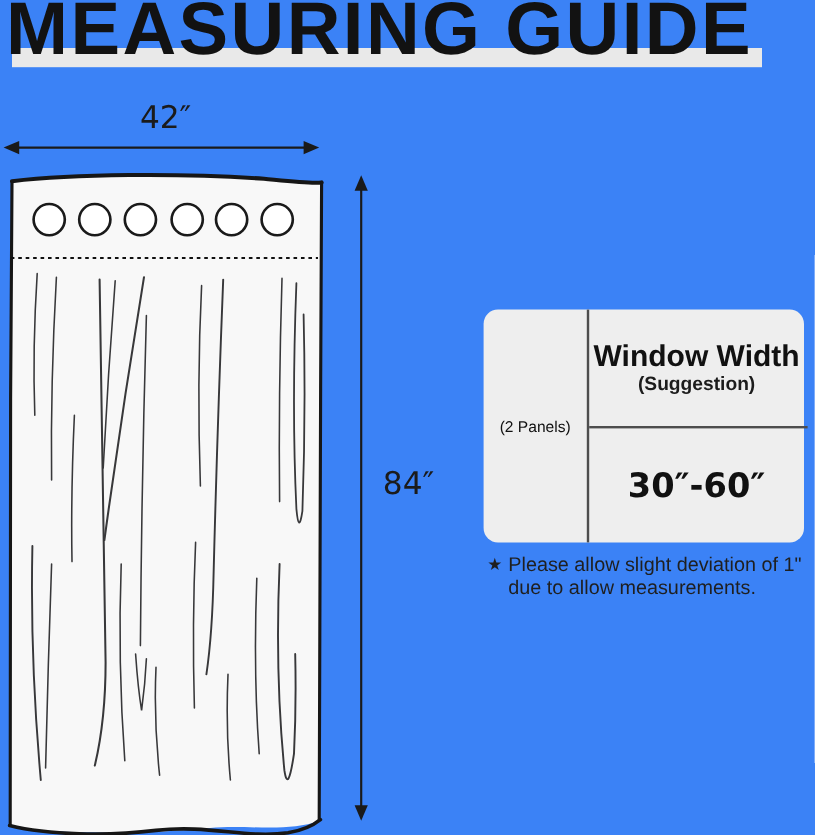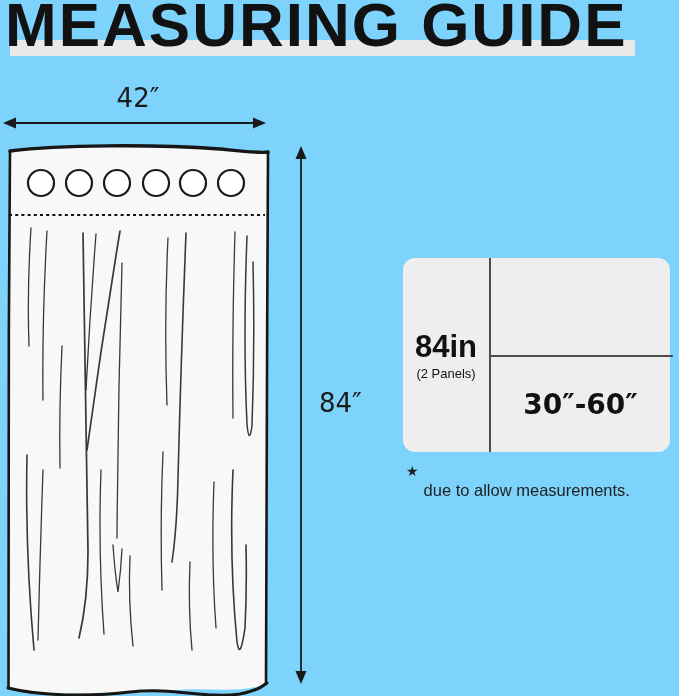--- a/index.html
+++ b/index.html
@@ -1,17 +1,17 @@
 <!DOCTYPE html>
 <html><head>
 <meta charset="utf-8">
 <style>
   html,body{margin:0;padding:0;background:#fff;}
   .stage{
-    position:relative;width:679px;height:696px;background:#7dd3fc;
+    position:relative;width:679px;height:696px;background:#3b82f6;
     font-family:"Liberation Sans",sans-serif;overflow:hidden;
   }
   
   .title-bar{
     position:absolute;left:10px;top:40px;width:625px;height:16px;
     background:#e9e9e9;z-index:0;
   }
   h1.page-title{
     position:absolute;left:5px;top:-6px;margin:0;z-index:1;
     font-size:62px;line-height:62px;font-weight:bold;letter-spacing:2px;
@@ -115,29 +115,32 @@
       <polygon points="301,146 295.5,159 306.5,159" fill="#1a1a1a"></polygon>
       <polygon points="301,684 295.5,671 306.5,671" fill="#1a1a1a"></polygon>
       <text class="dim-label" x="319" y="412" text-anchor="start">84″</text>
     </g>
   </svg>
 
   <div class="card">
     <div class="vdiv"></div>
     <div class="hdiv"></div>
     <div class="cell left">
-      <div class="panel-size">84in</div>
       <div class="panel-note">(2 Panels)</div>
+    </div>
+    <div class="cell rt">
+      <div class="col-header">Window Width</div>
+      <div class="col-subheader">(Suggestion)</div>
     </div>
     <div class="cell rb">
       <div class="width-range">30″-60″</div>
     </div>
   </div>
 
   <div class="note">
     <span class="star">★</span>
     <span class="note-text">
-      <br>
+      <span>Please allow slight deviation of 1"</span><br>
       <span>due to allow measurements.</span>
     </span>
   </div>
 
 </div>
 
 </body></html>

